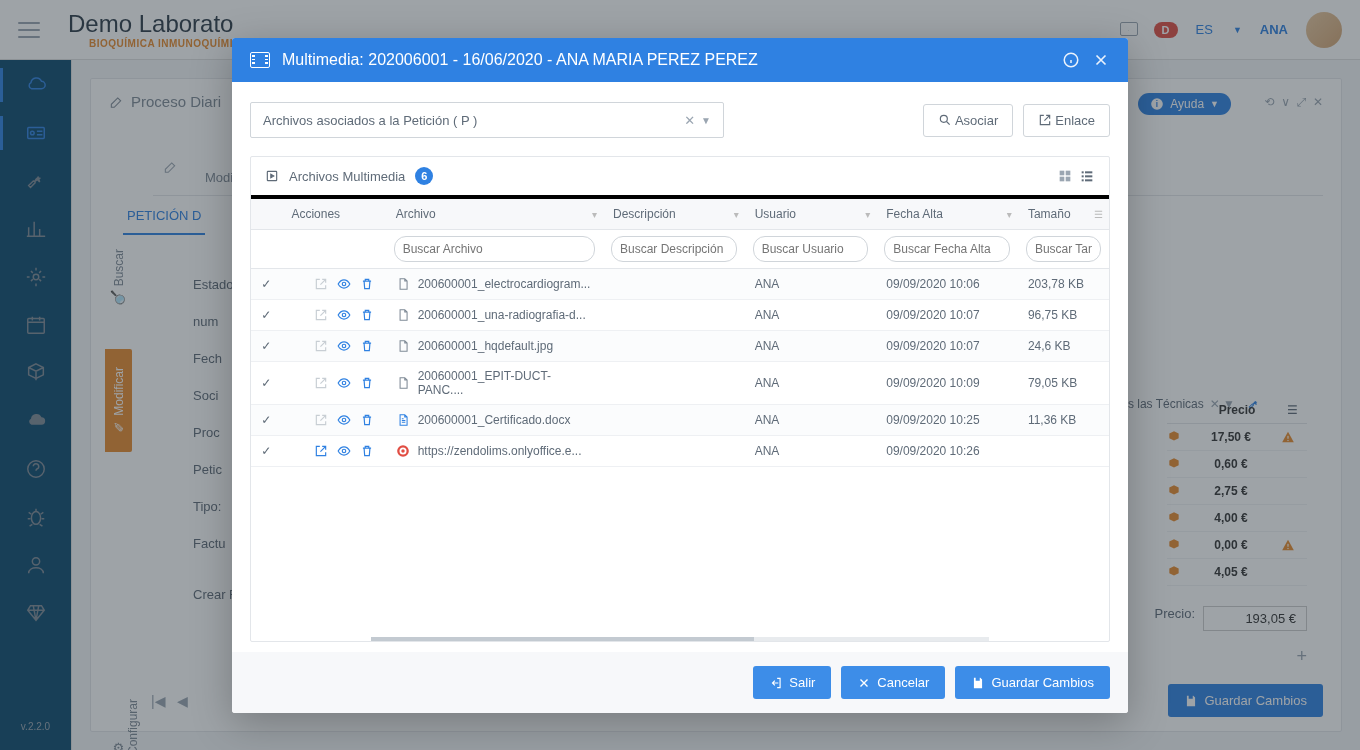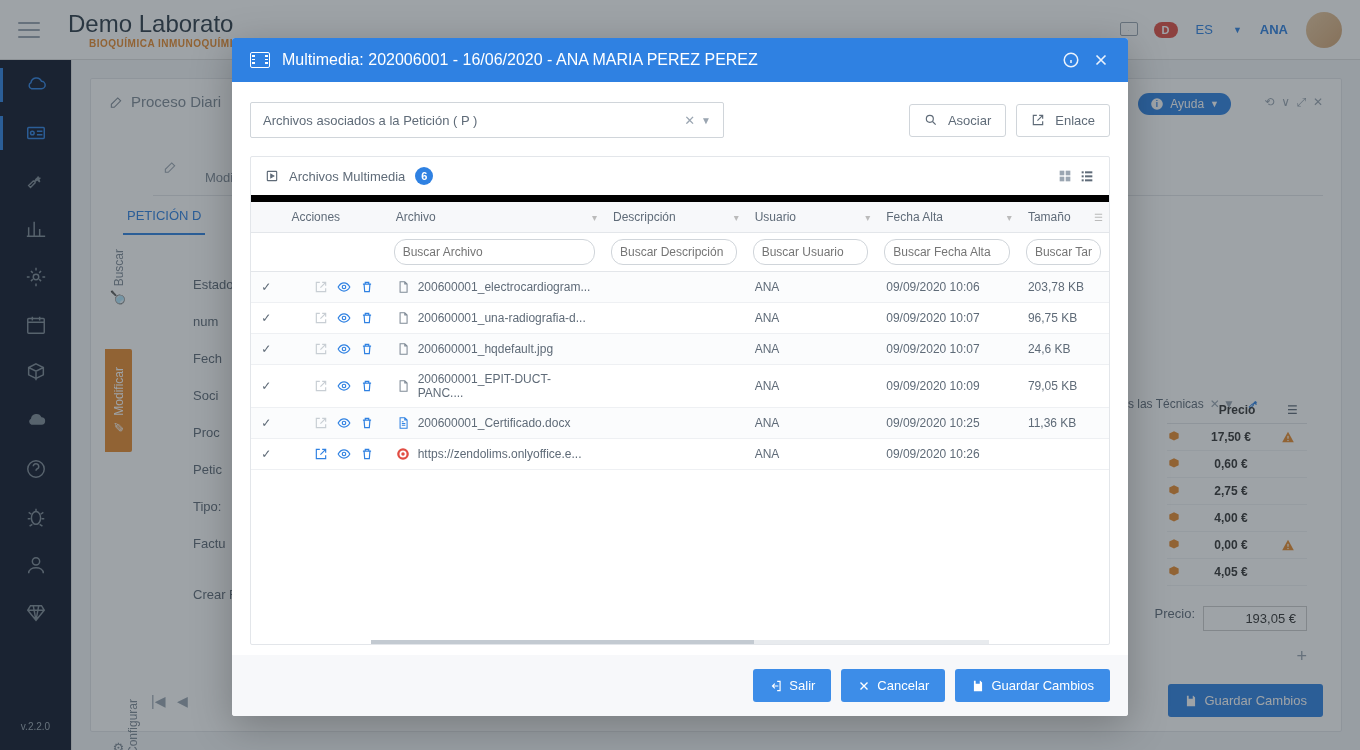--- a/index.html
+++ b/index.html
@@ -15,21 +15,21 @@
 .brand-sub { font-size: 10px; letter-spacing: 0.5px; color: #e88b2f; font-weight: 600; padding-left: 21px; }
 .topbar-right { margin-left: auto; display: flex; align-items: center; gap: 18px; }
 .badge-red { background: #e14d43; color: #fff; font-size: 11px; padding: 2px 8px; border-radius: 10px; font-weight: 600; }
 .lang { color: #2f81e2; font-size: 13px; font-weight: 500; display: flex; align-items: center; gap: 20px; }
 .username { color: #2f81e2; font-size: 13px; font-weight: 600; }
 .avatar-top { width: 36px; height: 36px; border-radius: 50%; background: linear-gradient(135deg,#e8c8a0,#d4a574); }
 .icon-envelope { width: 18px; height: 14px; border: 1.5px solid #9aa5b1; border-radius: 2px; position: relative; }
 .icon-envelope::after { content:""; position:absolute; top:0; left:0; right:0; height:7px; border-bottom:1.5px solid #9aa5b1; clip-path: polygon(0 0, 50% 100%, 100% 0); }
 
 .shell { display: flex; height: calc(750px - 60px); }
-.leftnav { width: 72px; background: #0f172a; border-right: 1px solid #e0e0e0; padding-top: 14px; display: flex; flex-direction: column; align-items: center; gap: 26px; }
+.leftnav { width: 72px; background: #0c4a6e; border-right: 1px solid #e0e0e0; padding-top: 14px; display: flex; flex-direction: column; align-items: center; gap: 26px; }
 .nav-icon { width: 22px; height: 22px; color: #7f8a96; display: flex; align-items: center; justify-content: center; position: relative; }
 .nav-icon.active { color: #2f81e2; }
 .nav-icon.active::before { content:""; position:absolute; left:-25px; top:-6px; bottom:-6px; width:3px; background:#2f81e2; }
 .version { margin-top: auto; margin-bottom: 18px; font-size: 10px; color: #9aa5b1; }
 
 .main { flex: 1; padding: 18px; overflow: hidden; }
 .panel { background: #fff; border: 1px solid #e3e6ea; border-radius: 2px; height: 100%; padding: 14px 18px; position: relative; }
 .panel-head { display: flex; align-items: center; gap: 8px; color: #7f8a96; font-size: 15px; }
 .help-pill { background: #2f81e2; color:#fff; padding:4px 12px; border-radius:14px; font-size:12px; display:flex; align-items:center; gap:6px; position:absolute; right:110px; top:14px; }
 .winbtns { position:absolute; right:18px; top:16px; display:flex; gap:12px; color:#9aa5b1; font-size:12px; }
@@ -64,31 +64,31 @@
 .modal-header .close, .modal-header .info { width: 18px; height: 18px; cursor: pointer; opacity: 0.9; }
 .film-ico { width: 20px; height: 16px; border: 1.5px solid #fff; border-radius: 2px; position: relative; }
 .film-ico::before, .film-ico::after { content:""; position:absolute; top:2px; bottom:2px; width:3px; background: repeating-linear-gradient(#fff 0 1.5px, transparent 1.5px 3.5px); }
 .film-ico::before { left:1px; } .film-ico::after { right:1px; }
 
 .modal-body { padding: 20px 18px 10px; }
 .toolbar { display:flex; align-items:center; gap:10px; margin-bottom:18px; }
 .select-box { flex:0 0 474px; height:36px; border:1px solid #d0d5da; border-radius:2px; display:flex; align-items:center; padding:0 12px; color:#5f6b78; font-size:13px; position:relative; }
 .select-box .clear { margin-left:auto; color:#9aa5b1; cursor:pointer; padding:0 6px; }
 .select-box .caret { color:#9aa5b1; font-size:10px; }
-.btn-outline { background:#fff; border:1px solid #d0d5da; color:#5f6b78; padding:8px 14px; border-radius:3px; font-size:13px; display:flex; align-items:center; gap:10px; cursor:pointer; }
+.btn-outline { background:#fff; border:1px solid #d0d5da; color:#5f6b78; padding:8px 14px; border-radius:3px; font-size:13px; display:flex; align-items:center; gap:3px; cursor:pointer; }
 .toolbar-gap { flex:1; }
 
 .grid-wrap { border:1px solid #e3e6ea; border-radius:2px; }
 .grid-title { padding:10px 14px; display:flex; align-items:center; gap:10px; color:#5f6b78; font-size:13px; }
 .count-badge { background:#2f81e2; color:#fff; font-size:11px; width:18px; height:18px; border-radius:50%; display:flex; align-items:center; justify-content:center; font-weight:600; }
 .view-toggle { margin-left:auto; display:flex; gap:6px; color:#9aa5b1; }
 .view-toggle span.active { color:#5f6b78; }
 
 .grid { width:100%; border-collapse:collapse; }
-.grid thead th { background:#f7f8fa; text-align:left; padding:8px 10px; font-size:12px; font-weight:500; color:#5f6b78; border-top:7px solid #000000; border-bottom:1px solid #e3e6ea; position:relative; }
+.grid thead th { background:#f7f8fa; text-align:left; padding:8px 10px; font-size:12px; font-weight:500; color:#5f6b78; border-top:4px solid #000000; border-bottom:1px solid #e3e6ea; position:relative; }
 .grid thead th .col-menu { position:absolute; right:6px; top:50%; transform:translateY(-50%); font-size:10px; color:#bbb; }
 .filter-row td { padding:6px 8px; border-bottom:1px solid #e3e6ea; }
 .filter-row input { width:100%; height:26px; border:1px solid #d0d5da; border-radius:12px; padding:0 8px; font-size:12px; color:#5f6b78; }
 .grid tbody tr { border-bottom:1px solid #eef0f3; }
 .grid tbody tr:nth-child(odd) { background:#fbfcfd; }
 .grid tbody td { padding:7px 10px; font-size:12px; color:#5f6b78; vertical-align:middle; }
 .actions-cell { display:flex; gap:9px; align-items:center; color:#2f81e2; }
 .actions-cell .dis { color:#c8ced4; }
 .check-col { width:22px; text-align:center; color:#c8ced4; }
 .file-cell { display:flex; align-items:center; gap:8px; }

